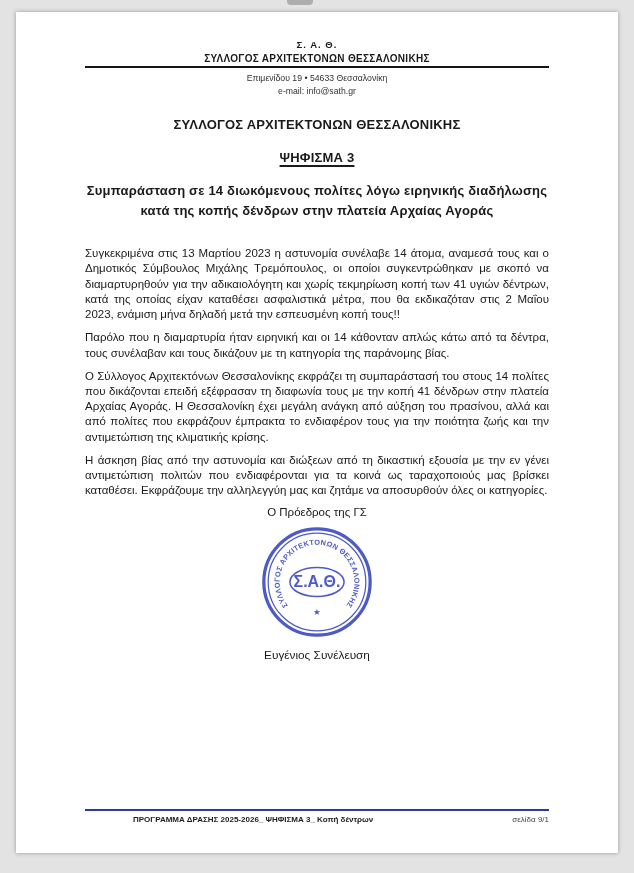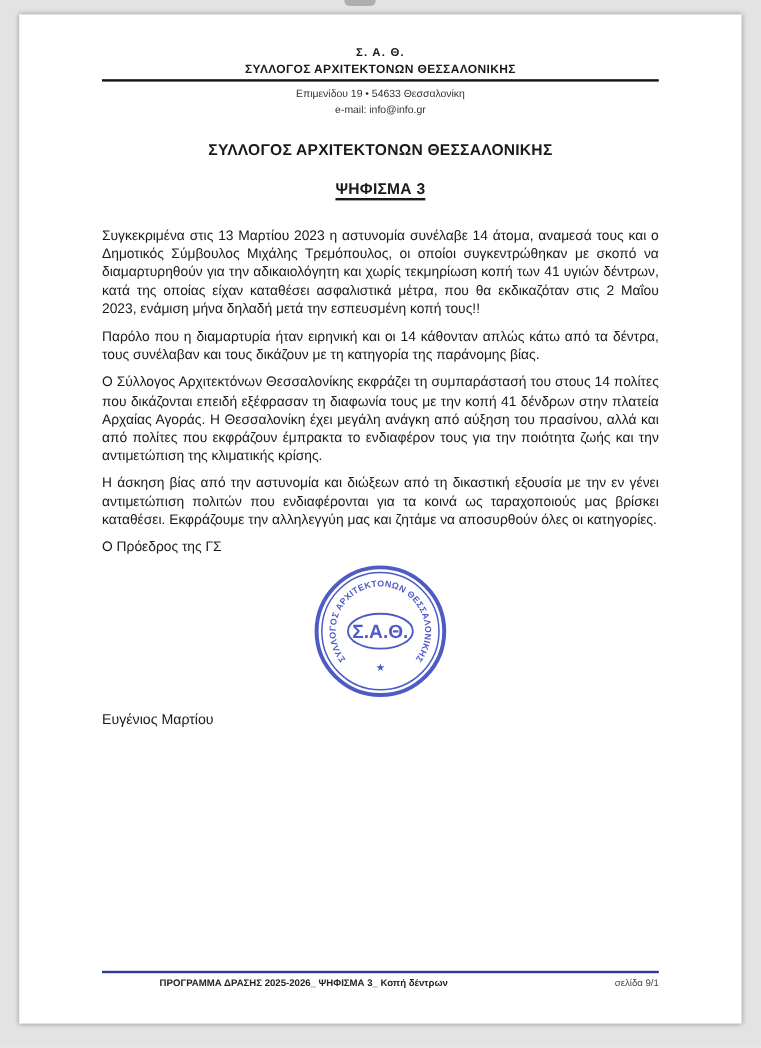--- a/index.html
+++ b/index.html
@@ -43,21 +43,21 @@
   .t-org { margin-top: 21px; }
   .t-assembly { margin-top: 17px; }
   .t-resolution { margin-top: 18px; text-decoration: underline; text-underline-offset: 2.5px; text-decoration-thickness: 1.5px; }
   .t-subject { margin: 16px auto 0; max-width: 470px; line-height: 1.55; }
 
   
   .bodytext { margin-top: 25px; font-size: 11.5px; line-height: 15.2px; text-align: justify; }
   .bodytext p { margin: 0 0 8px 0; }
 
   
-  .signature { margin-top: 7px; }
+  .signature { text-align: center; margin-top: 7px; }
   .sig-role { font-size: 11.5px; }
   .stamp { margin: 5px auto 0; width: 116px; height: 118px; }
   .stamp svg { opacity: .88; }
   .sig-name { font-size: 11.8px; margin-top: 7px; }
 
   
   .pagefooter { position: absolute; left: 69px; right: 69px; bottom: 29px; }
   .f-rule { border-top: 2px solid #2d3a9e; margin-bottom: 4px; }
   .f-row { display: flex; justify-content: space-between; align-items: baseline; }
   .f-left { font-size: 8px; font-weight: bold; color: #222; padding-left: 48px; }
@@ -70,26 +70,27 @@
 
   <div class="scroll-handle"></div>
 
   <div class="page">
 
     <header class="letterhead">
       <div class="lh-acronym">Σ. Α. Θ.</div>
       <div class="lh-name">ΣΥΛΛΟΓΟΣ ΑΡΧΙΤΕΚΤΟΝΩΝ ΘΕΣΣΑΛΟΝΙΚΗΣ</div>
       <div class="lh-rule"></div>
       <div class="lh-address">Επιμενίδου 19 • 54633 Θεσσαλονίκη</div>
-      <div class="lh-email">e-mail: info@info.gr</div>
+      <div class="lh-email">e-mail: info@sath.gr</div>
     </header>
 
     <section class="titleblock">
       <div class="t-org">ΣΥΛΛΟΓΟΣ ΑΡΧΙΤΕΚΤΟΝΩΝ ΘΕΣΣΑΛΟΝΙΚΗΣ</div>
       <div class="t-resolution">ΨΗΦΙΣΜΑ 3</div>
+      <div class="t-subject">Συμπαράσταση σε 14 διωκόμενους πολίτες λόγω ειρηνικής διαδήλωσης κατά της κοπής δένδρων στην πλατεία Αρχαίας Αγοράς</div>
     </section>
 
     <section class="bodytext">
       <p>Συγκεκριμένα στις 13 Μαρτίου 2023 η αστυνομία συνέλαβε 14 άτομα, αναμεσά τους και ο Δημοτικός Σύμβουλος Μιχάλης Τρεμόπουλος, οι οποίοι συγκεντρώθηκαν με σκοπό να διαμαρτυρηθούν για την αδικαιολόγητη και χωρίς τεκμηρίωση κοπή των 41 υγιών δέντρων, κατά της οποίας είχαν καταθέσει ασφαλιστικά μέτρα, που θα εκδικαζόταν στις 2 Μαΐου 2023, ενάμιση μήνα δηλαδή μετά την εσπευσμένη κοπή τους!!</p>
       <p>Παρόλο που η διαμαρτυρία ήταν ειρηνική και οι 14 κάθονταν απλώς κάτω από τα δέντρα, τους συνέλαβαν και τους δικάζουν με τη κατηγορία της παράνομης βίας.</p>
       <p>Ο Σύλλογος Αρχιτεκτόνων Θεσσαλονίκης εκφράζει τη συμπαράστασή του στους 14 πολίτες που δικάζονται επειδή εξέφρασαν τη διαφωνία τους με την κοπή 41 δένδρων στην πλατεία Αρχαίας Αγοράς. Η Θεσσαλονίκη έχει μεγάλη ανάγκη από αύξηση του πρασίνου, αλλά και από πολίτες που εκφράζουν έμπρακτα το ενδιαφέρον τους για την ποιότητα ζωής και την αντιμετώπιση της κλιματικής κρίσης.</p>
       <p>Η άσκηση βίας από την αστυνομία και διώξεων από τη δικαστική εξουσία με την εν γένει αντιμετώπιση πολιτών που ενδιαφέρονται για τα κοινά ως ταραχοποιούς μας βρίσκει καταθέσει. Εκφράζουμε την αλληλεγγύη μας και ζητάμε να αποσυρθούν όλες οι κατηγορίες.</p>
     </section>
 
     <section class="signature">
@@ -106,21 +107,21 @@
             <path id="stamp-arc" d="M 32.7 87.3 A 38.6 38.6 0 1 1 87.3 87.3" fill="none"></path>
           </defs>
           <text fill="#3645bd" font-size="7.6" font-weight="bold" letter-spacing="0.3" font-family="Liberation Sans, sans-serif">
             <textPath href="#stamp-arc" startOffset="50%" text-anchor="middle">ΣΥΛΛΟΓΟΣ ΑΡΧΙΤΕΚΤΟΝΩΝ ΘΕΣΣΑΛΟΝΙΚΗΣ</textPath>
           </text>
           <text x="60" y="65.5" text-anchor="middle" fill="#3645bd" font-size="16.5" font-weight="bold" font-family="Liberation Sans, sans-serif">Σ.Α.Θ.</text>
           <text x="60" y="94" text-anchor="middle" fill="#3645bd" font-size="9">★</text>
         </svg>
       </div>
 
-      <div class="sig-name">Ευγένιος Μαρτίου</div>
+      <div class="sig-name">Ευγένιος Συνέλευση</div>
     </section>
 
     <footer class="pagefooter">
       <div class="f-rule"></div>
       <div class="f-row">
         <span class="f-left">ΠΡΟΓΡΑΜΜΑ ΔΡΑΣΗΣ 2025-2026_ ΨΗΦΙΣΜΑ 3_ Κοπή δέντρων</span>
         <span class="f-right">σελίδα 9/1</span>
       </div>
     </footer>
 

